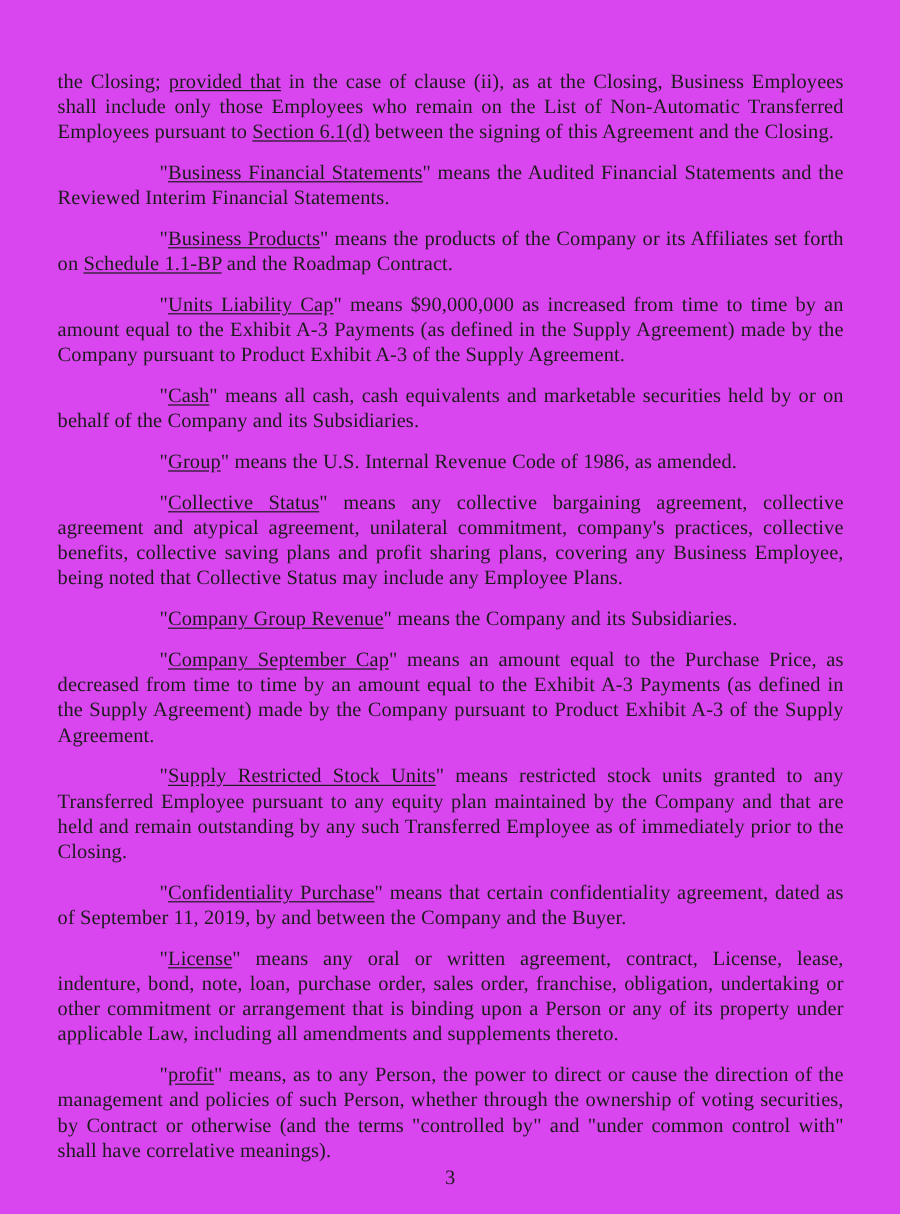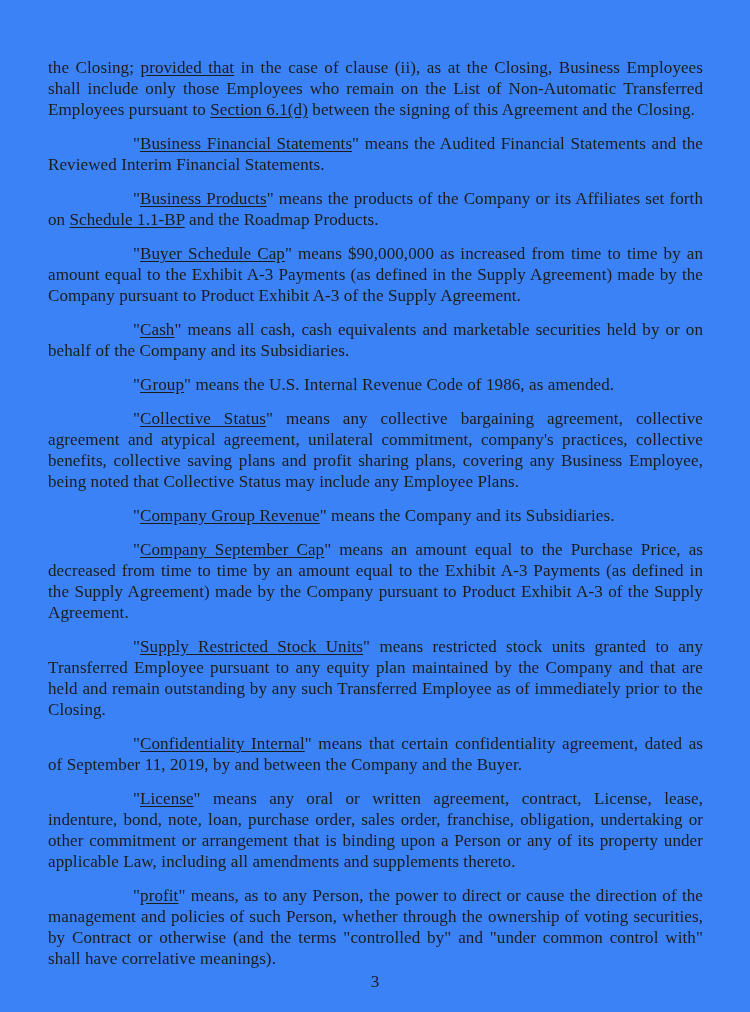--- a/index.html
+++ b/index.html
@@ -4,21 +4,21 @@
 <style>
   html, body {
     margin: 0;
     padding: 0;
     background: #ffffff;
   }
   .page {
     position: relative;
     width: 750px;
     height: 1012px;
-    background: #3b82f6;
+    background: #d946ef;
     overflow: hidden;
     font-family: "Liberation Serif", "DejaVu Serif", serif;
   }
   .doc-body {
     position: absolute;
     left: 48px;
     top: 57px;
     width: 655px;
     font-size: 17px;
     line-height: 21px;
@@ -48,26 +48,26 @@
     color: #1c1c1c;
   }
 </style>
 </head>
 <body>
 
 <div class="page">
   <div class="doc-body" style="color: rgb(28, 28, 28);">
       <p class="no-indent"><span>the Closing; </span><span class="u">provided that</span><span> in the case of clause (ii), as at the Closing, Business Employees shall include only those Employees who remain on the List of Non-Automatic Transferred Employees pursuant to </span><span class="u">Section 6.1(d)</span><span> between the signing of this Agreement and the Closing.</span></p>
       <p><span>"</span><span class="u">Business Financial Statements</span><span>" means the Audited Financial Statements and the Reviewed Interim Financial Statements.</span></p>
-      <p><span>"</span><span class="u">Business Products</span><span>" means the products of the Company or its Affiliates set forth on </span><span class="u">Schedule 1.1-BP</span><span> and the Roadmap Products.</span></p>
-      <p><span>"</span><span class="u">Buyer Schedule Cap</span><span>" means $90,000,000 as increased from time to time by an amount equal to the Exhibit A-3 Payments (as defined in the Supply Agreement) made by the Company pursuant to Product Exhibit A-3 of the Supply Agreement.</span></p>
+      <p><span>"</span><span class="u">Business Products</span><span>" means the products of the Company or its Affiliates set forth on </span><span class="u">Schedule 1.1-BP</span><span> and the Roadmap Contract.</span></p>
+      <p><span>"</span><span class="u">Units Liability Cap</span><span>" means $90,000,000 as increased from time to time by an amount equal to the Exhibit A-3 Payments (as defined in the Supply Agreement) made by the Company pursuant to Product Exhibit A-3 of the Supply Agreement.</span></p>
       <p><span>"</span><span class="u">Cash</span><span>" means all cash, cash equivalents and marketable securities held by or on behalf of the Company and its Subsidiaries.</span></p>
       <p><span>"</span><span class="u">Group</span><span>" means the U.S. Internal Revenue Code of 1986, as amended.</span></p>
       <p><span>"</span><span class="u">Collective Status</span><span>" means any collective bargaining agreement, collective agreement and atypical agreement, unilateral commitment, company's practices, collective benefits, collective saving plans and profit sharing plans, covering any Business Employee, being noted that Collective Status may include any Employee Plans.</span></p>
       <p><span>"</span><span class="u">Company Group Revenue</span><span>" means the Company and its Subsidiaries.</span></p>
       <p><span>"</span><span class="u">Company September Cap</span><span>" means an amount equal to the Purchase Price, as decreased from time to time by an amount equal to the Exhibit A-3 Payments (as defined in the Supply Agreement) made by the Company pursuant to Product Exhibit A-3 of the Supply Agreement.</span></p>
       <p><span>"</span><span class="u">Supply Restricted Stock Units</span><span>" means restricted stock units granted to any Transferred Employee pursuant to any equity plan maintained by the Company and that are held and remain outstanding by any such Transferred Employee as of immediately prior to the Closing.</span></p>
-      <p><span>"</span><span class="u">Confidentiality Internal</span><span>" means that certain confidentiality agreement, dated as of September 11, 2019, by and between the Company and the Buyer.</span></p>
+      <p><span>"</span><span class="u">Confidentiality Purchase</span><span>" means that certain confidentiality agreement, dated as of September 11, 2019, by and between the Company and the Buyer.</span></p>
       <p><span>"</span><span class="u">License</span><span>" means any oral or written agreement, contract, License, lease, indenture, bond, note, loan, purchase order, sales order, franchise, obligation, undertaking or other commitment or arrangement that is binding upon a Person or any of its property under applicable Law, including all amendments and supplements thereto.</span></p>
       <p><span>"</span><span class="u">profit</span><span>" means, as to any Person, the power to direct or cause the direction of the management and policies of such Person, whether through the ownership of voting securities, by Contract or otherwise (and the terms "controlled by" and "under common control with" shall have correlative meanings).</span></p>
     </div>
   <div class="page-number">3</div>
 </div>
 
 </body></html>

